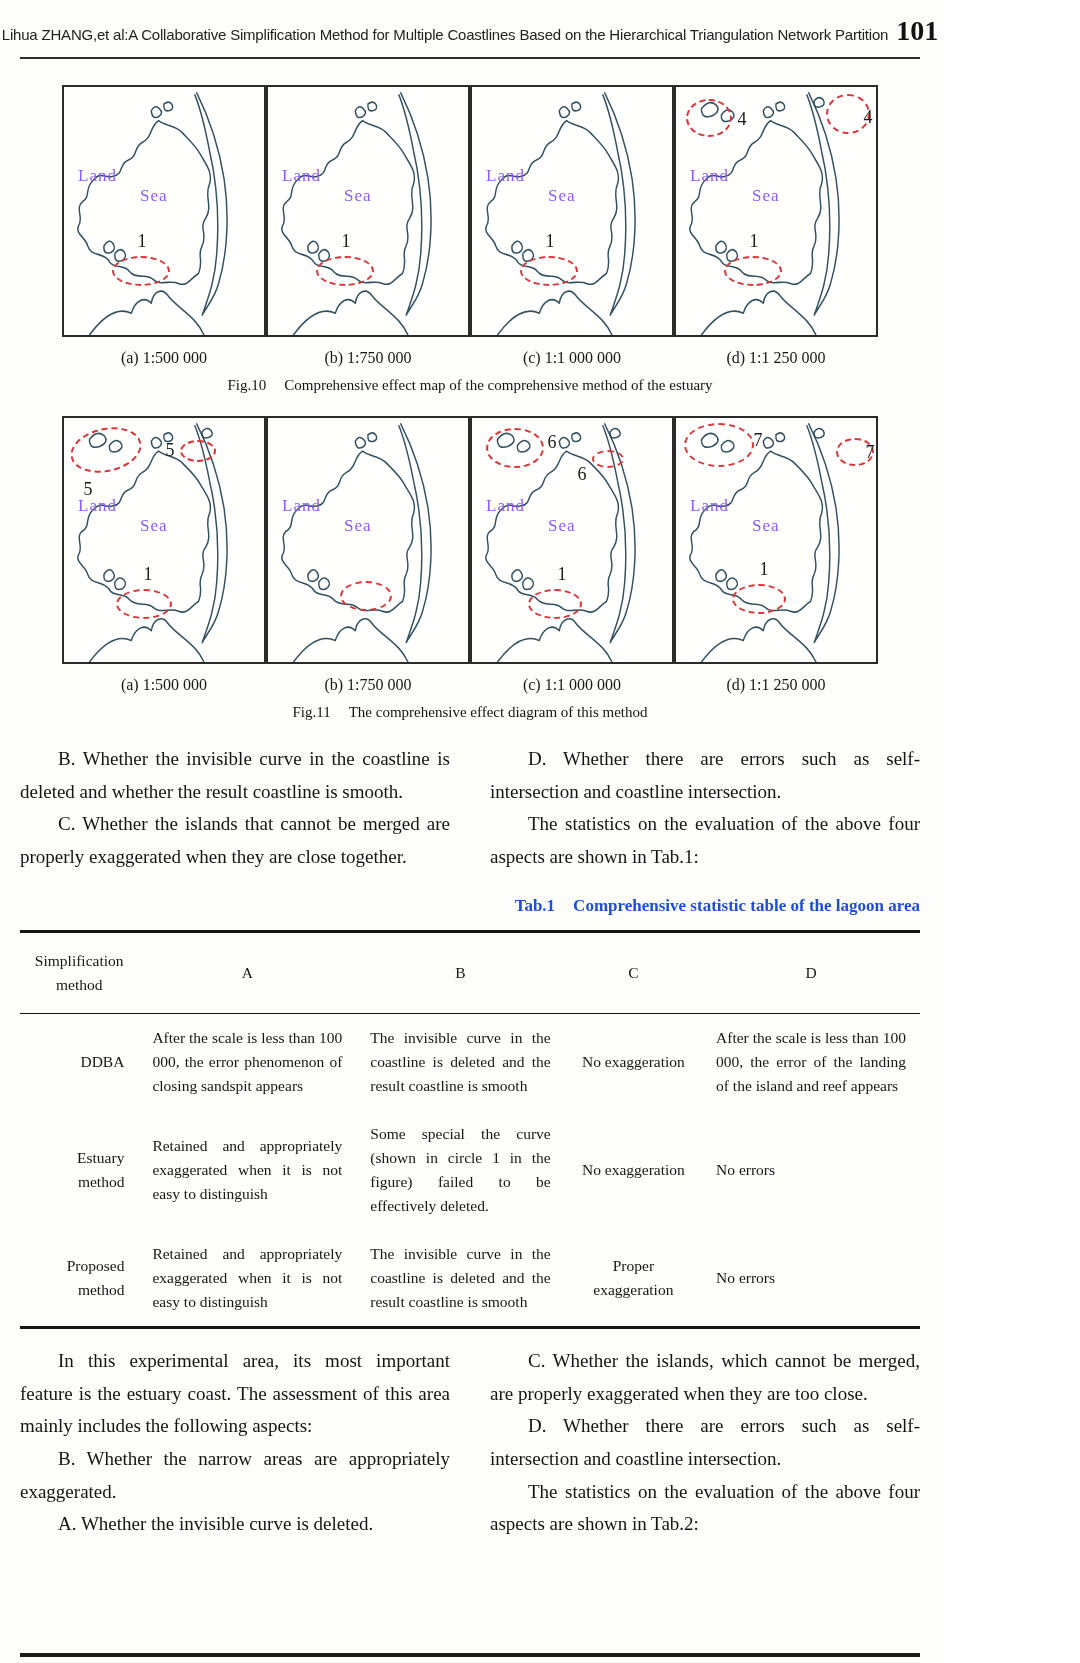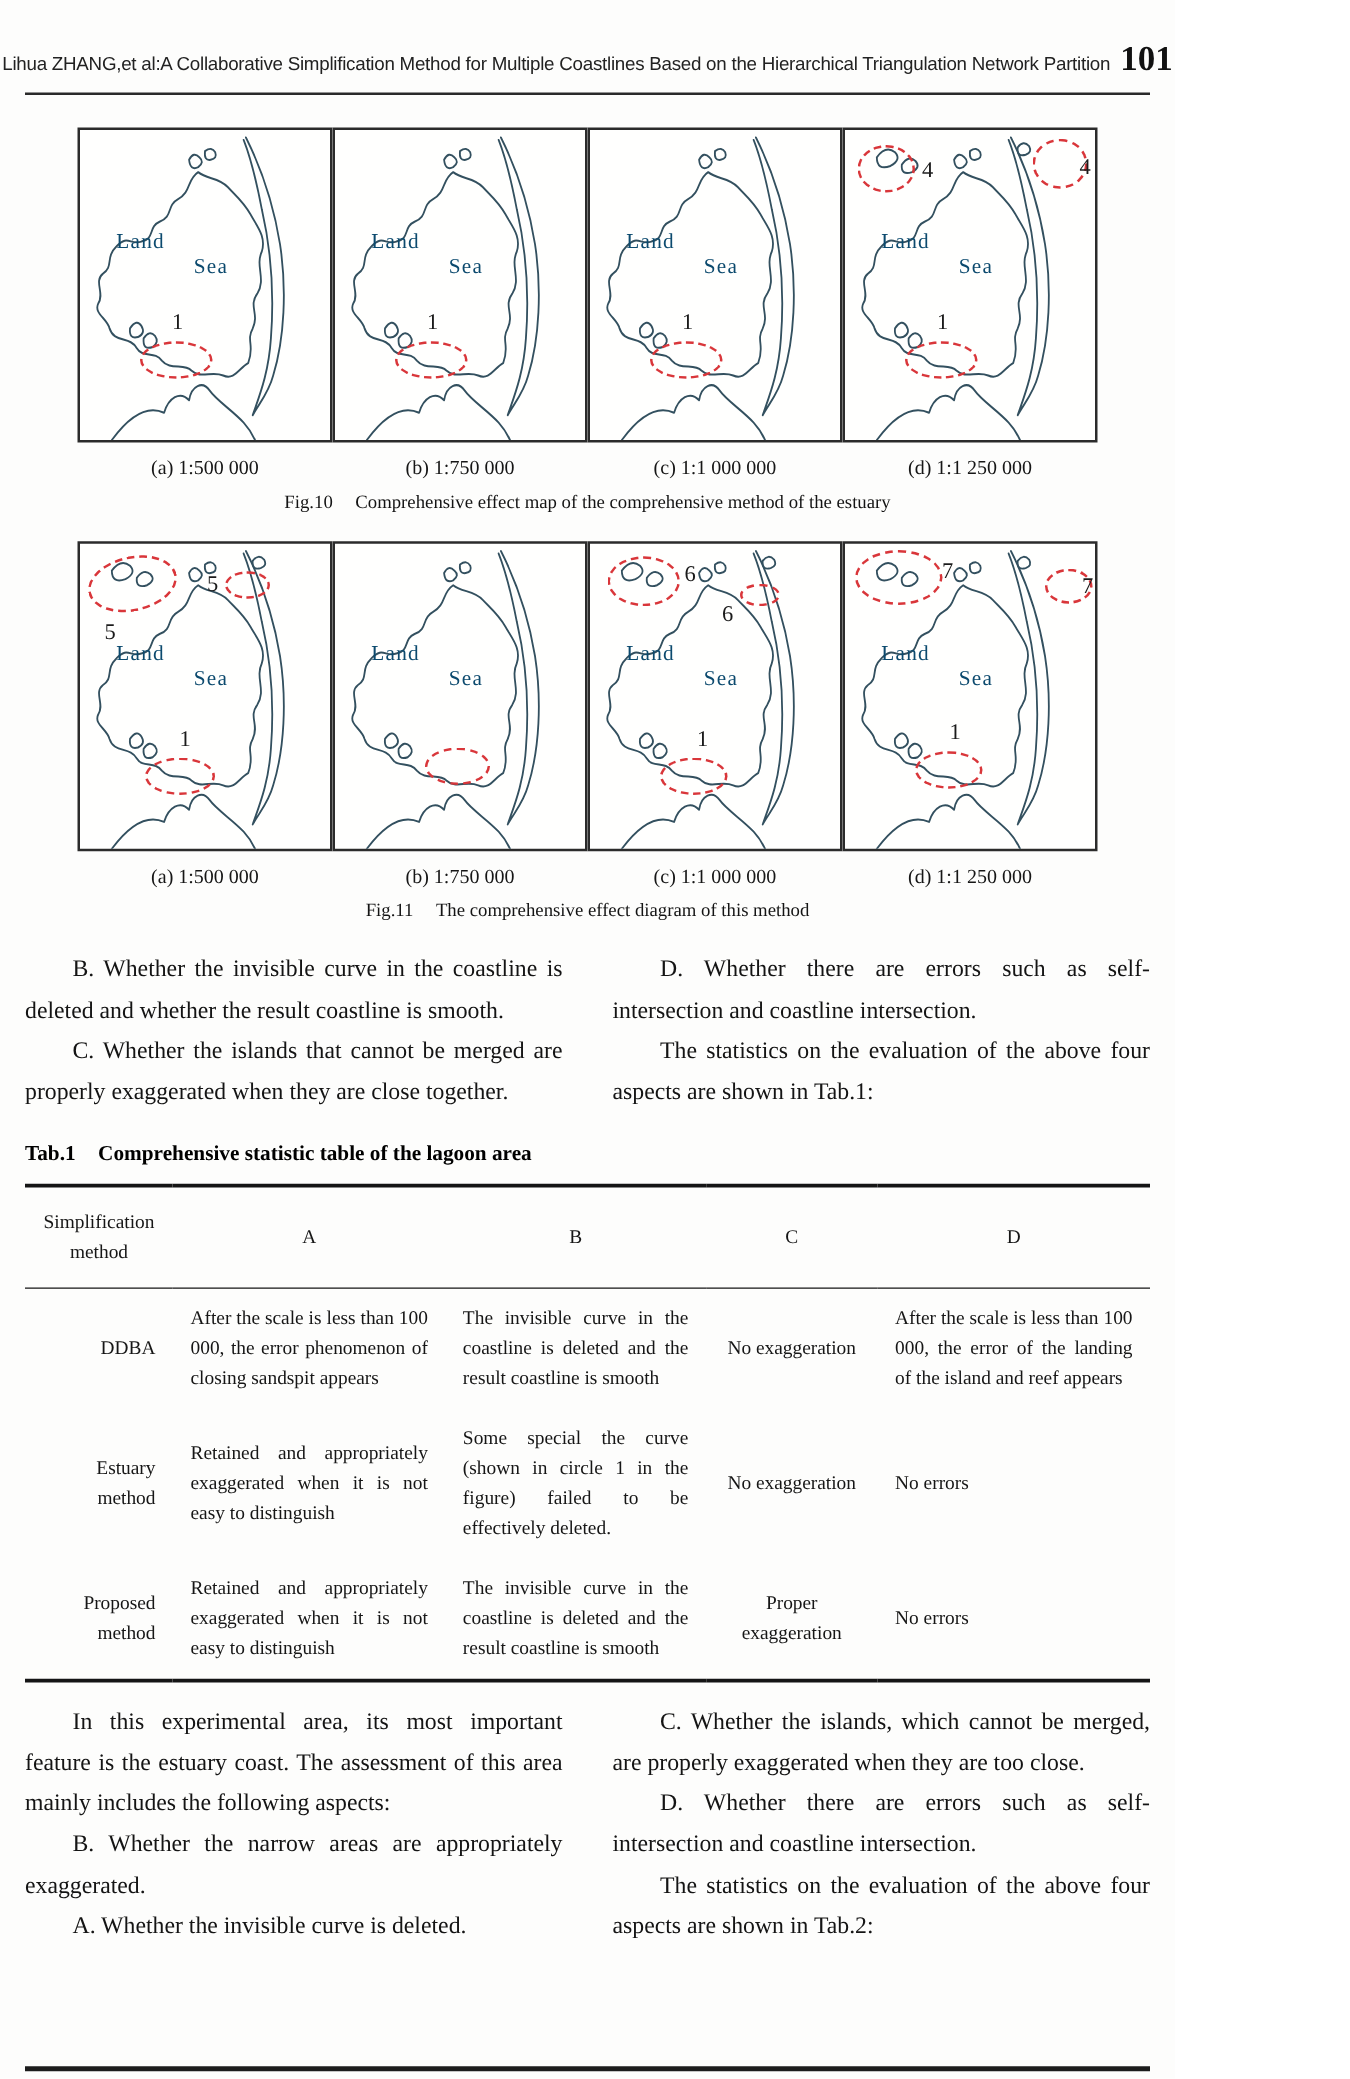--- a/index.html
+++ b/index.html
@@ -6,21 +6,21 @@
   html, body { background: #ffffff; }
   body {
     width: 1080px;
     margin: 0 auto;
     font-family: "Liberation Serif", serif;
     color: #151515;
   }
   .page {
     width: 940px;
     min-height: 1663px;
-    padding: 24px 20px 0 20px;
+    padding: 7px 20px 0 20px;
     position: relative;
     background: #fdfdfc;
   }
 
   
   .running-head {
     display: flex;
     justify-content: center;
     align-items: baseline;
     gap: 8px;
@@ -53,23 +53,22 @@
     position: relative;
     height: 252px;
     border: 2px solid #2b2b2b;
     background: #fffffe;
   }
   .fig11 .map-box { height: 248px; }
   .coast { position: absolute; inset: 0; width: 100%; height: 100%; }
   .map-label {
     position: absolute;
     font-size: 17px;
-    color: #0c4a6e;
+    color: #8b5cf6;
     letter-spacing: 1px;
-    margin-left: 15px;
   }
   .map-label.land { left: 7%; top: 32%; }
   .map-label.sea  { left: 38%; top: 40%; }
   .ann {
     position: absolute;
     border: 2px dashed #d9363a;
     border-radius: 50%;
     background: transparent;
   }
   .ann-label {
@@ -102,25 +101,25 @@
   .col p {
     font-size: 19px;
     line-height: 1.72;
     text-align: justify;
     text-indent: 2em;
     color: #141414;
   }
 
   
   .tbl-title {
-    text-align: left;
+    text-align: right;
     font-weight: bold;
     font-size: 17px;
     margin: 22px 0 14px 0;
-    color: #000000;
+    color: #1d4ed8;
   }
   .tbl-title .tbl-label { margin-right: 18px; }
   table.stat {
     width: 100%;
     border-collapse: collapse;
     border-top: 3px solid #151515;
     border-bottom: 3px solid #151515;
     font-size: 15.5px;
   }
   table.stat thead tr { border-bottom: 1.5px solid #151515; }

